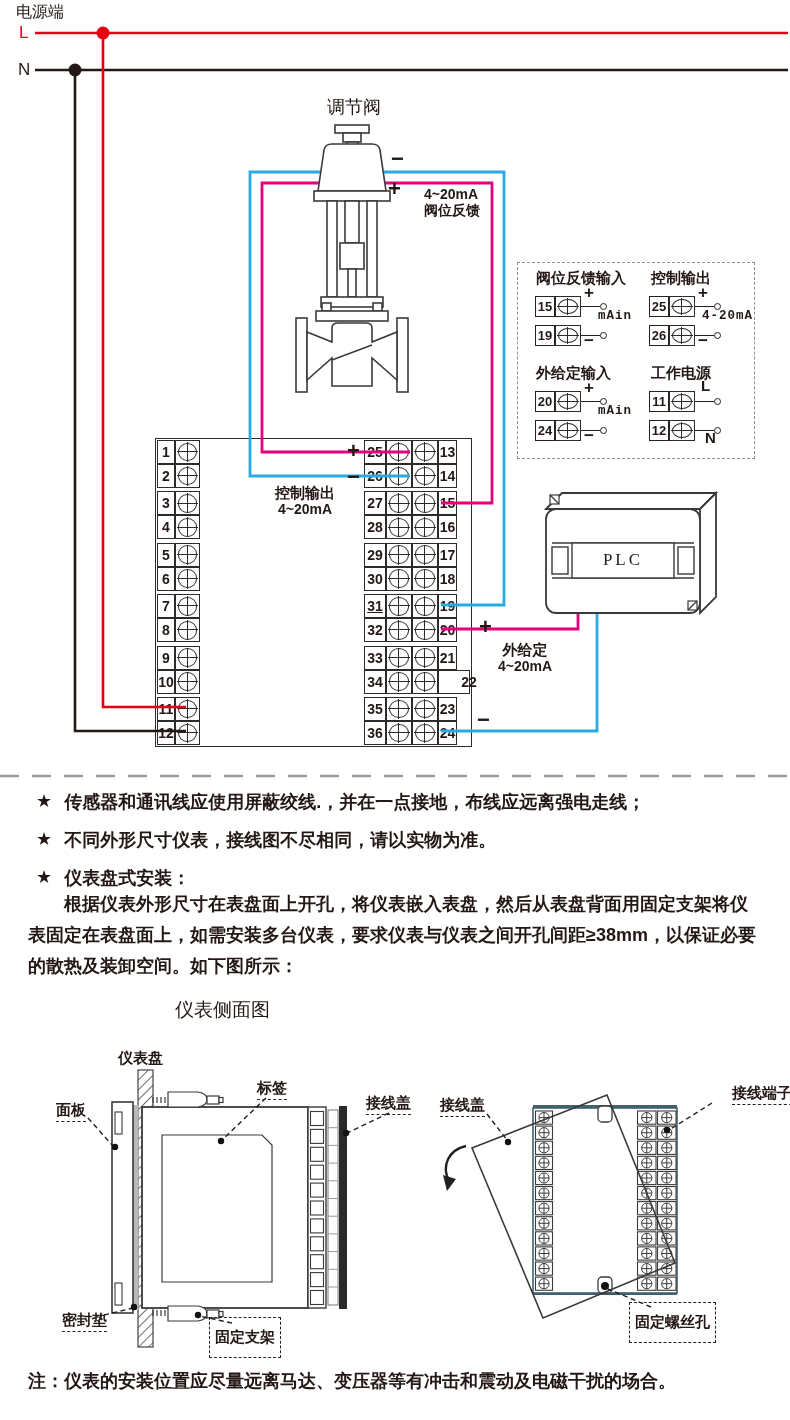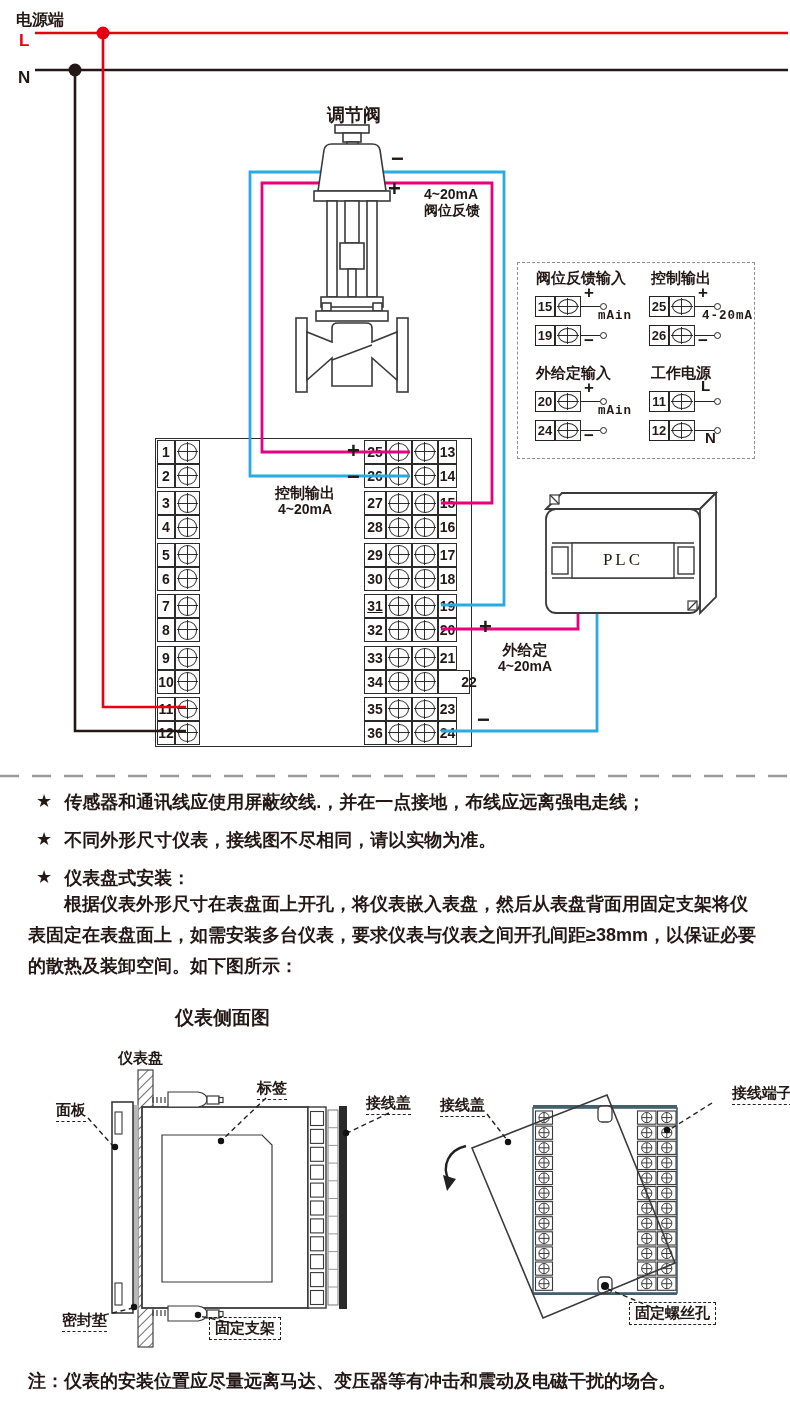--- a/index.html
+++ b/index.html
@@ -29,26 +29,26 @@
   .lrow{position:absolute;display:flex;align-items:center;height:21px;}
   .lnum{box-sizing:border-box;width:20px;height:21px;border:1.5px solid #222;display:flex;
         align-items:center;justify-content:center;font-size:13px;font-weight:700;background:#fff;}
   .lscrew{width:26px;height:21px;}
   .stub{width:19px;height:0;border-top:1.6px solid #222;}
   .circ{box-sizing:border-box;width:7px;height:7px;border:1.6px solid #222;border-radius:50%;}
   .sign{position:absolute;font-size:17px;font-weight:700;}
   .lann{position:absolute;font-family:"Liberation Mono","DejaVu Sans Mono",monospace;
         font-size:12.5px;font-weight:700;letter-spacing:1px;white-space:nowrap;}
   
-  .cn{font-weight:700;white-space:nowrap;margin-top:8px;}
+  .cn{font-weight:400;white-space:nowrap;}
   .sign-big{font-size:22px;font-weight:700;z-index:7;}
   .wire-label{font-weight:700;text-align:center;line-height:16px;z-index:7;}
   .star-line{display:flex;gap:12px;font-size:18px;font-weight:600;margin-bottom:14px;}
   .dash-u{border-bottom:1.6px dashed #222;padding-bottom:1px;}
-  .dash-box{border:1.6px dashed #222;padding:1px 5px;text-align:right;}
+  .dash-box{border:1.6px dashed #222;padding:10px 5px;text-align:right;}
   .dlabel{font-size:15px;font-weight:700;white-space:nowrap;z-index:3;}
   #plc-text{font-family:"Liberation Serif","DejaVu Serif",serif;font-size:17px;letter-spacing:3px;
             text-align:center;z-index:7;}
 </style>
 </head>
 <body>
 
 <div id="stage">
 
   <div class="abs cn" style="left:16px;top:2px;font-size:16px;">电源端</div>

